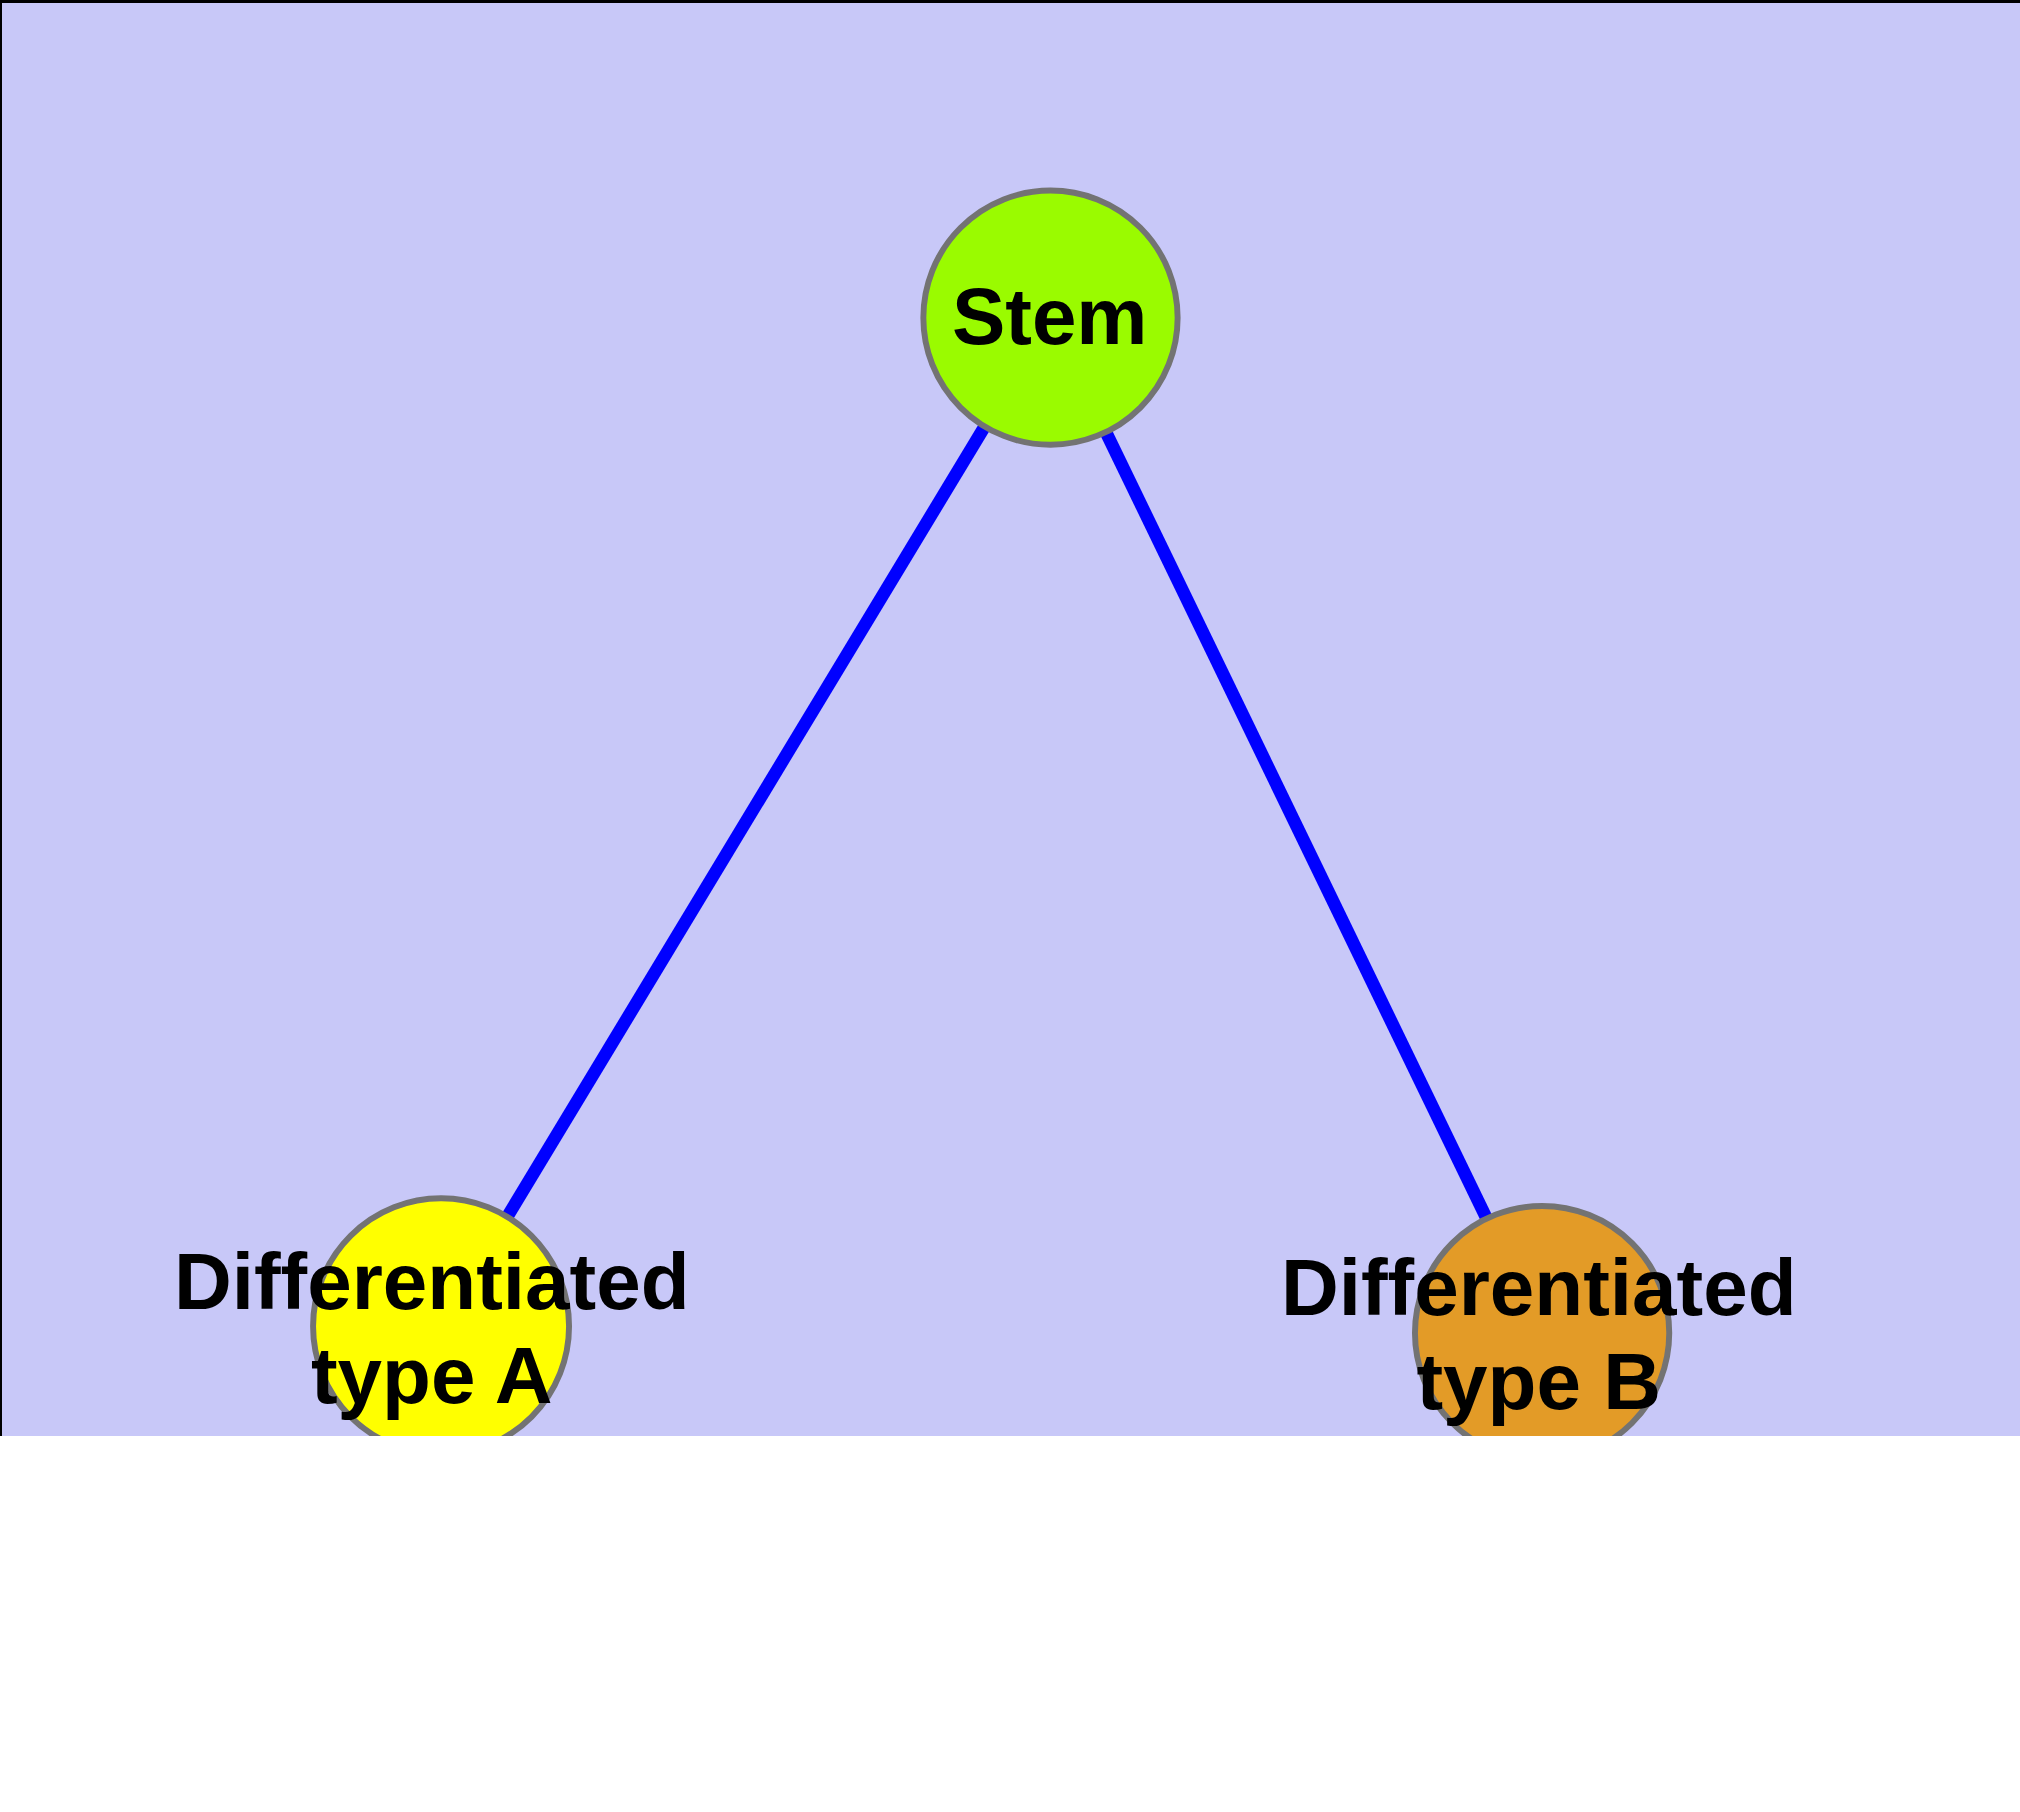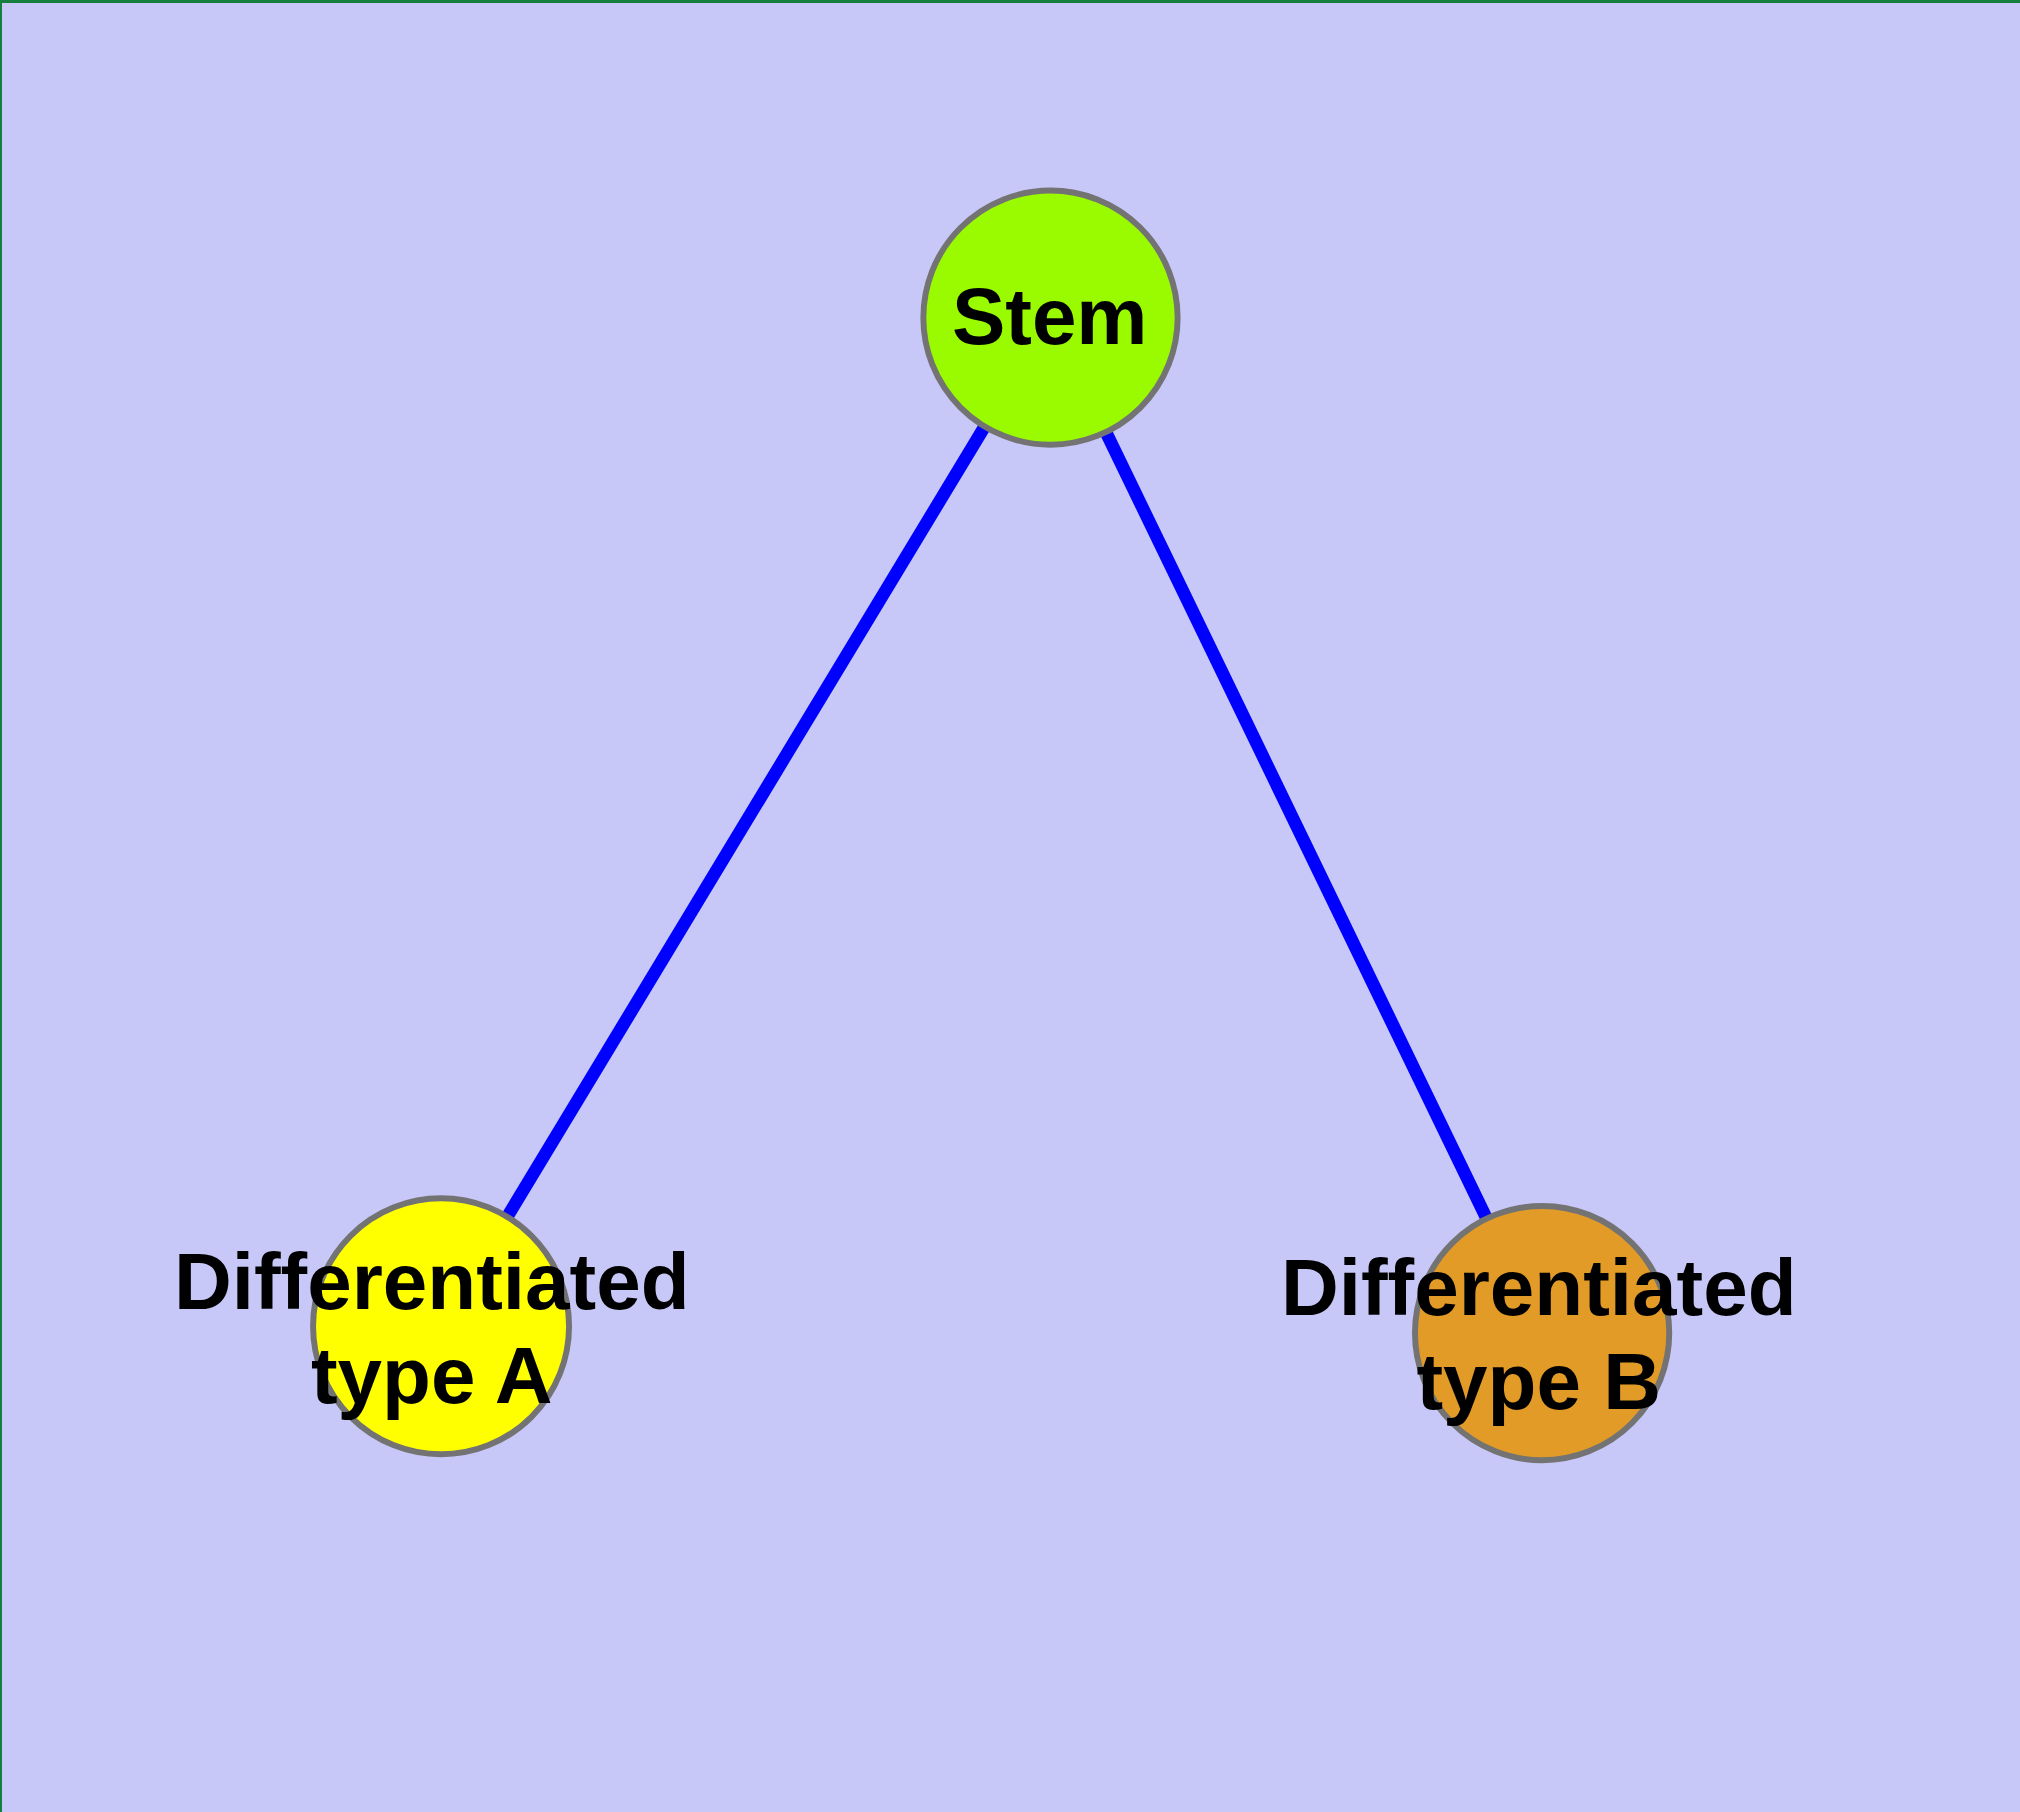--- a/index.html
+++ b/index.html
@@ -3,22 +3,22 @@
 <meta charset="utf-8">
 <style>
   html, body {
     margin: 0;
     padding: 0;
     background: #ffffff;
   }
   .stage {
     position: relative;
     width: 2021px;
-    height: 1812px;
-    background: #15803d;
+    height: 1436px;
+    background: #000000;
     overflow: hidden;
     font-family: "Liberation Sans", "DejaVu Sans", sans-serif;
   }
   .panel {
     position: absolute;
     left: 1.7px;
     top: 2.5px;
     right: 0;
     bottom: 0;
     background: #C8C8F8; 

